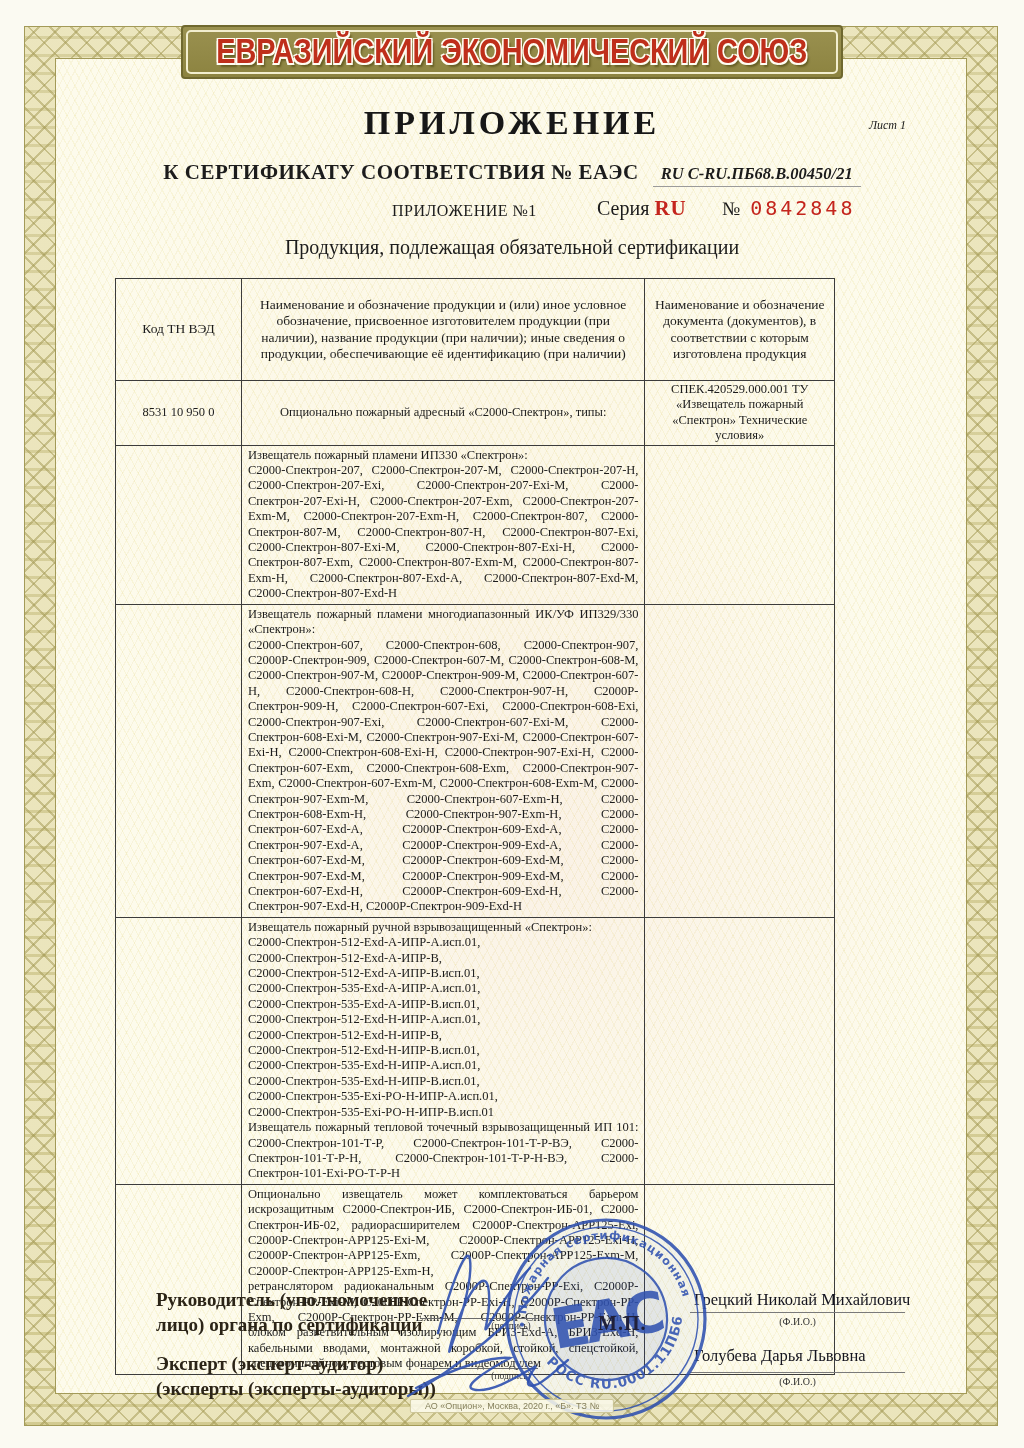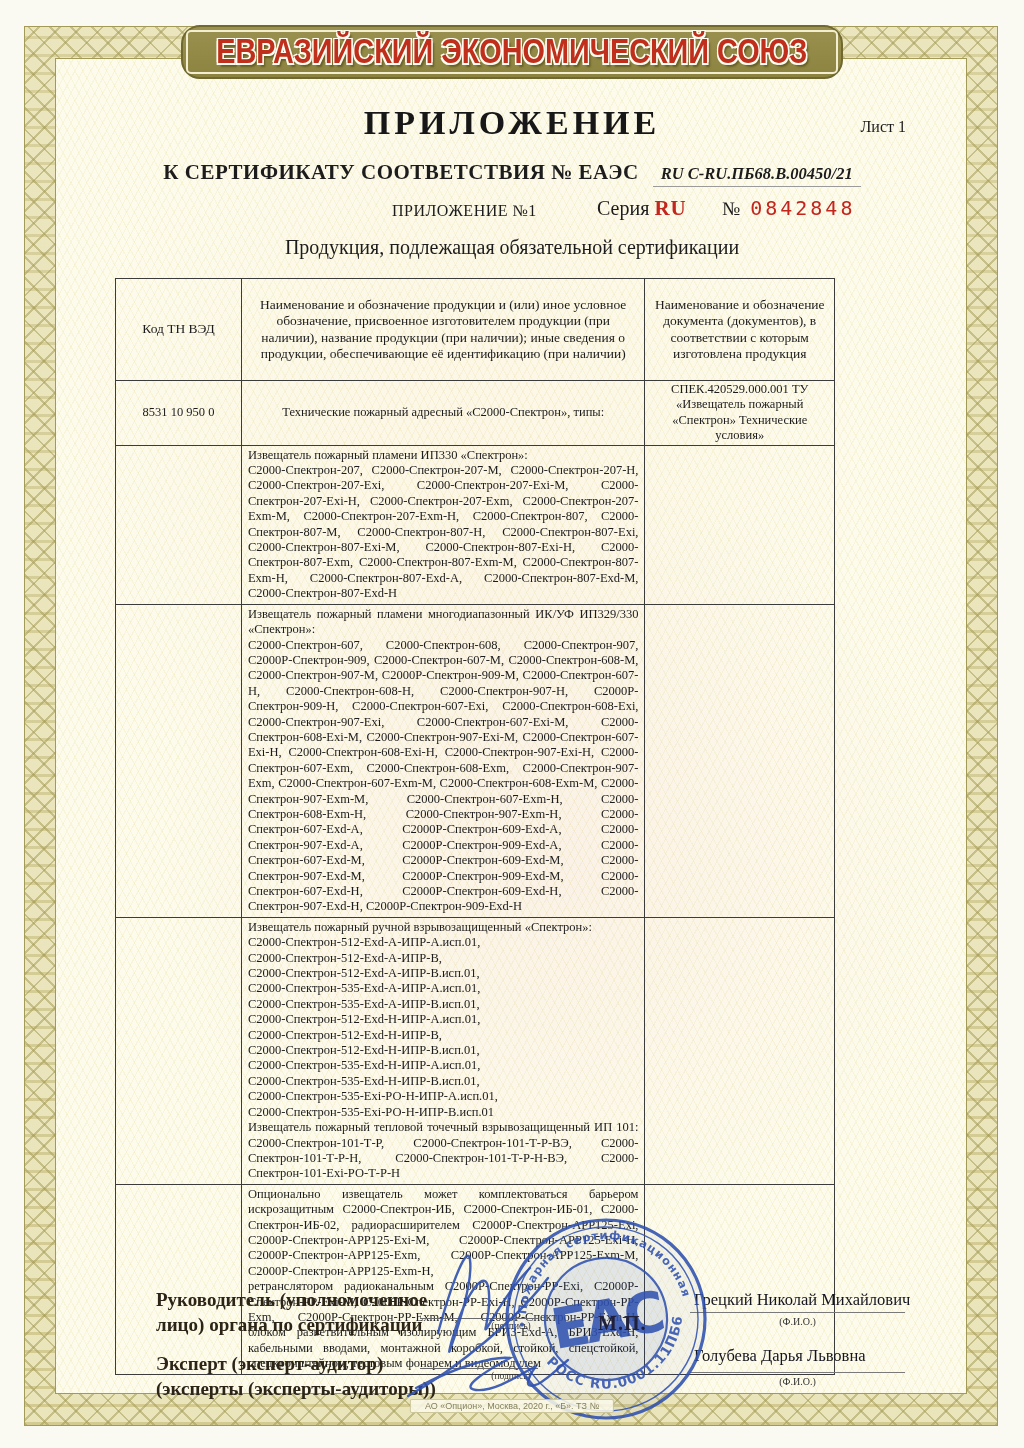--- a/index.html
+++ b/index.html
@@ -24,37 +24,37 @@
       radial-gradient(circle at 55% 60%, rgba(214,120,150,.07), rgba(214,120,150,0) 42%),
       radial-gradient(circle at 45% 30%, rgba(230,170,120,.06), rgba(230,170,120,0) 38%),
       repeating-linear-gradient(62deg, rgba(226,214,110,.16) 0 1px, rgba(226,214,110,0) 1px 7px),
       repeating-linear-gradient(-62deg, rgba(220,200,120,.14) 0 1px, rgba(220,200,120,0) 1px 7px),
       #fdfbec;
   }
   
   .banner{
     position:absolute;left:50%;top:25px;transform:translateX(-50%);
     width:662px;height:54px;background:linear-gradient(#9a9150,#8c8340);
-    border:2px solid #6f682f;border-radius:19px;box-sizing:border-box;z-index:5;
+    border:2px solid #6f682f;border-radius:4px;box-sizing:border-box;z-index:5;
   }
   .banner-inner{
     position:absolute;inset:3px;border:2px solid #f2eecf;border-radius:5px;
     display:flex;align-items:center;justify-content:center;
   }
   .banner-text{
     font-family:"Liberation Sans", sans-serif;font-weight:bold;font-size:31px;
     letter-spacing:0px;color:#bf2f1b;white-space:nowrap;
     transform:scale(.93,1.12);
     text-shadow:-1.5px -1.5px 0 #fffdf2, 1.5px -1.5px 0 #fffdf2, -1.5px 1.5px 0 #fffdf2, 1.5px 1.5px 0 #fffdf2, 3px 3px 2px rgba(70,60,10,.55);
   }
   .page-title{
     position:absolute;left:0;right:0;top:104px;text-align:center;
     font-size:34px;font-weight:bold;letter-spacing:4px;color:#171717;
   }
-  .sheet{position:absolute;right:118px;top:118px;font-size:16px;}
+  .sheet{position:absolute;right:118px;top:118px;font-size:12px;font-style:italic;}
   .cert-line{
     position:absolute;left:0;right:0;top:160px;display:flex;justify-content:center;
     align-items:baseline;gap:14px;
   }
   .cert-line .lbl{font-size:21px;font-weight:bold;letter-spacing:.5px;}
   .cert-line .num{font-size:16.5px;font-weight:bold;border-bottom:1px solid #9b9b9b;padding:0 8px 2px 8px;font-style:italic;}
   .appendix-line{position:absolute;left:0;right:0;top:196px;height:30px;}
   .appendix-no{position:absolute;left:392px;top:6px;font-size:16px;letter-spacing:.5px;}
   .series{position:absolute;left:597px;top:0;font-size:20px;}
   .series b{color:#c4251d;font-size:21px;letter-spacing:1px;}
@@ -147,21 +147,21 @@
 
 <table class="products">
   <tbody>
       <tr class="hdr">
     <td class="c1" style="height:102px">Код ТН ВЭД</td>
     <td class="c2">Наименование и обозначение продукции и (или) иное условное обозначение, присвоенное изготовителем продукции (при наличии), название продукции (при наличии); иные сведения о продукции, обеспечивающие её идентификацию (при наличии)</td>
     <td class="c3">Наименование и обозначение документа (документов), в соответствии с которым изготовлена продукция</td>
   </tr>
   <tr>
     <td class="c1" style="height:60px">8531 10 950 0</td>
-    <td class="c2 center">Технические пожарный адресный «С2000-Спектрон», типы:</td>
+    <td class="c2 center">Опционально пожарный адресный «С2000-Спектрон», типы:</td>
     <td class="c3" style="padding:1px 4px">СПЕК.420529.000.001 ТУ «Извещатель пожарный «Спектрон» Технические условия»</td>
   </tr>
   <tr>
     <td class="c1" style="height:132px"></td>
     <td class="c2 just pre" style="vertical-align:top">Извещатель пожарный пламени ИП330 «Спектрон»:
 С2000-Спектрон-207, С2000-Спектрон-207-М, С2000-Спектрон-207-Н, С2000-Спектрон-207-Exi, С2000-Спектрон-207-Exi-М, С2000-Спектрон-207-Exi-Н, С2000-Спектрон-207-Exm, С2000-Спектрон-207-Exm-М, С2000-Спектрон-207-Exm-Н, С2000-Спектрон-807, С2000-Спектрон-807-М, С2000-Спектрон-807-Н, С2000-Спектрон-807-Exi, С2000-Спектрон-807-Exi-М, С2000-Спектрон-807-Exi-Н, С2000-Спектрон-807-Exm, С2000-Спектрон-807-Exm-М, С2000-Спектрон-807-Exm-Н, С2000-Спектрон-807-Exd-А, С2000-Спектрон-807-Exd-М, С2000-Спектрон-807-Exd-Н</td>
     <td class="c3"></td>
   </tr>
   <tr>
     <td class="c1" style="height:258px"></td>

